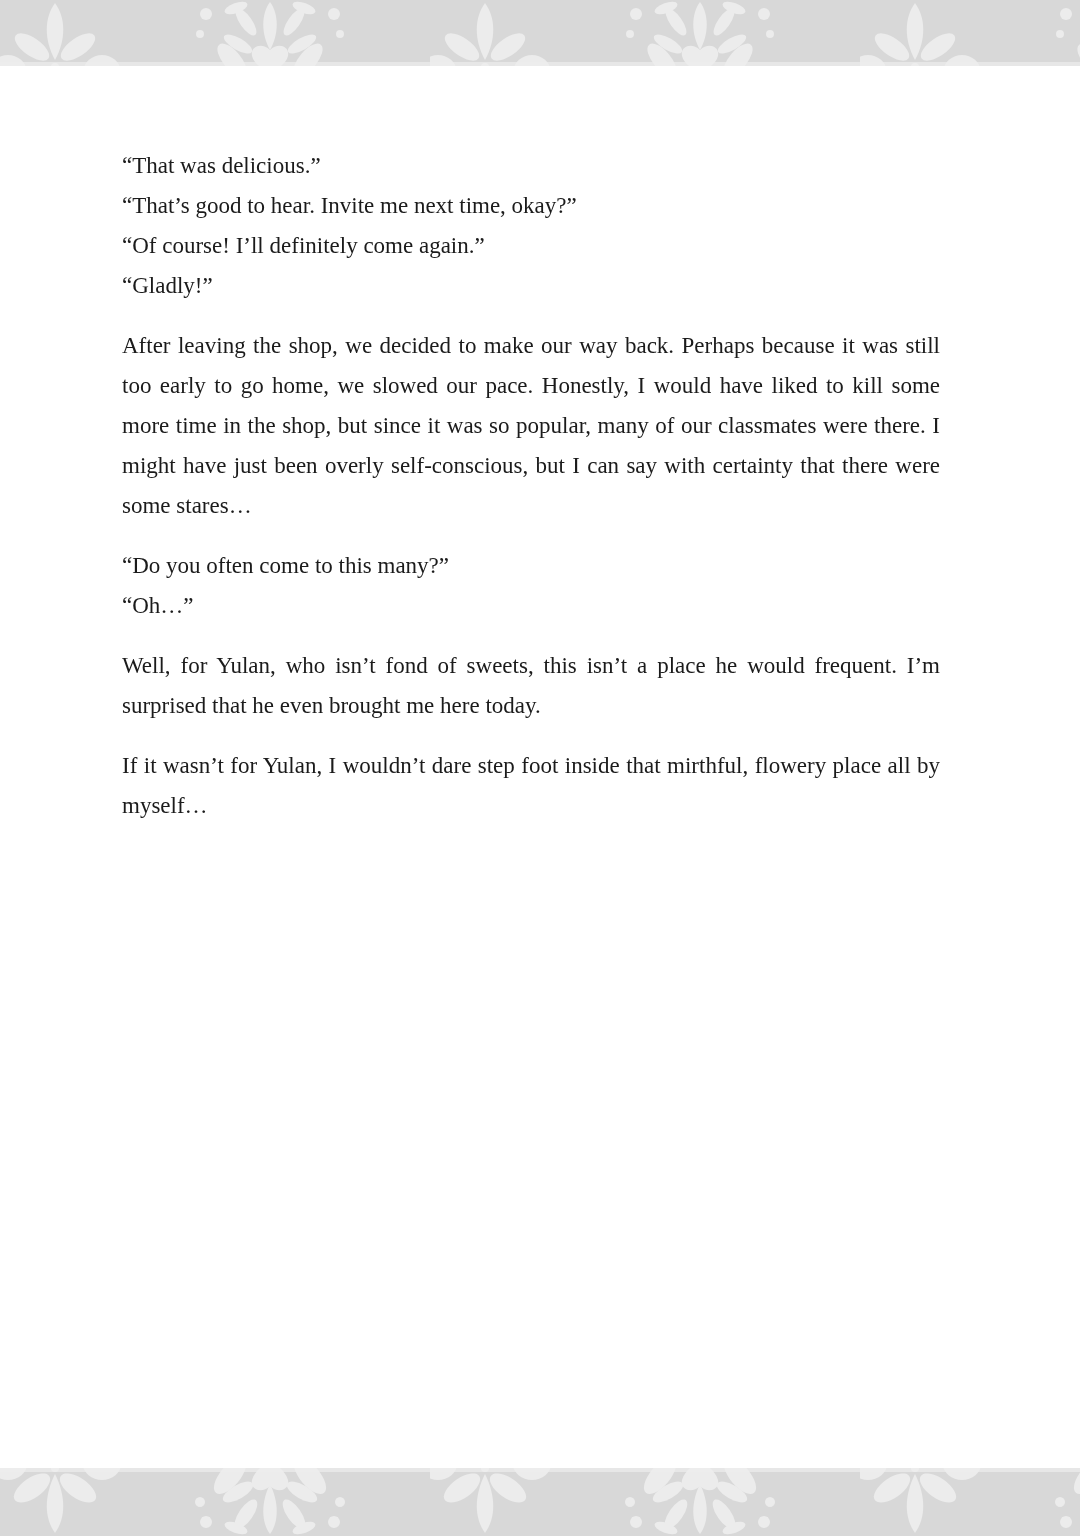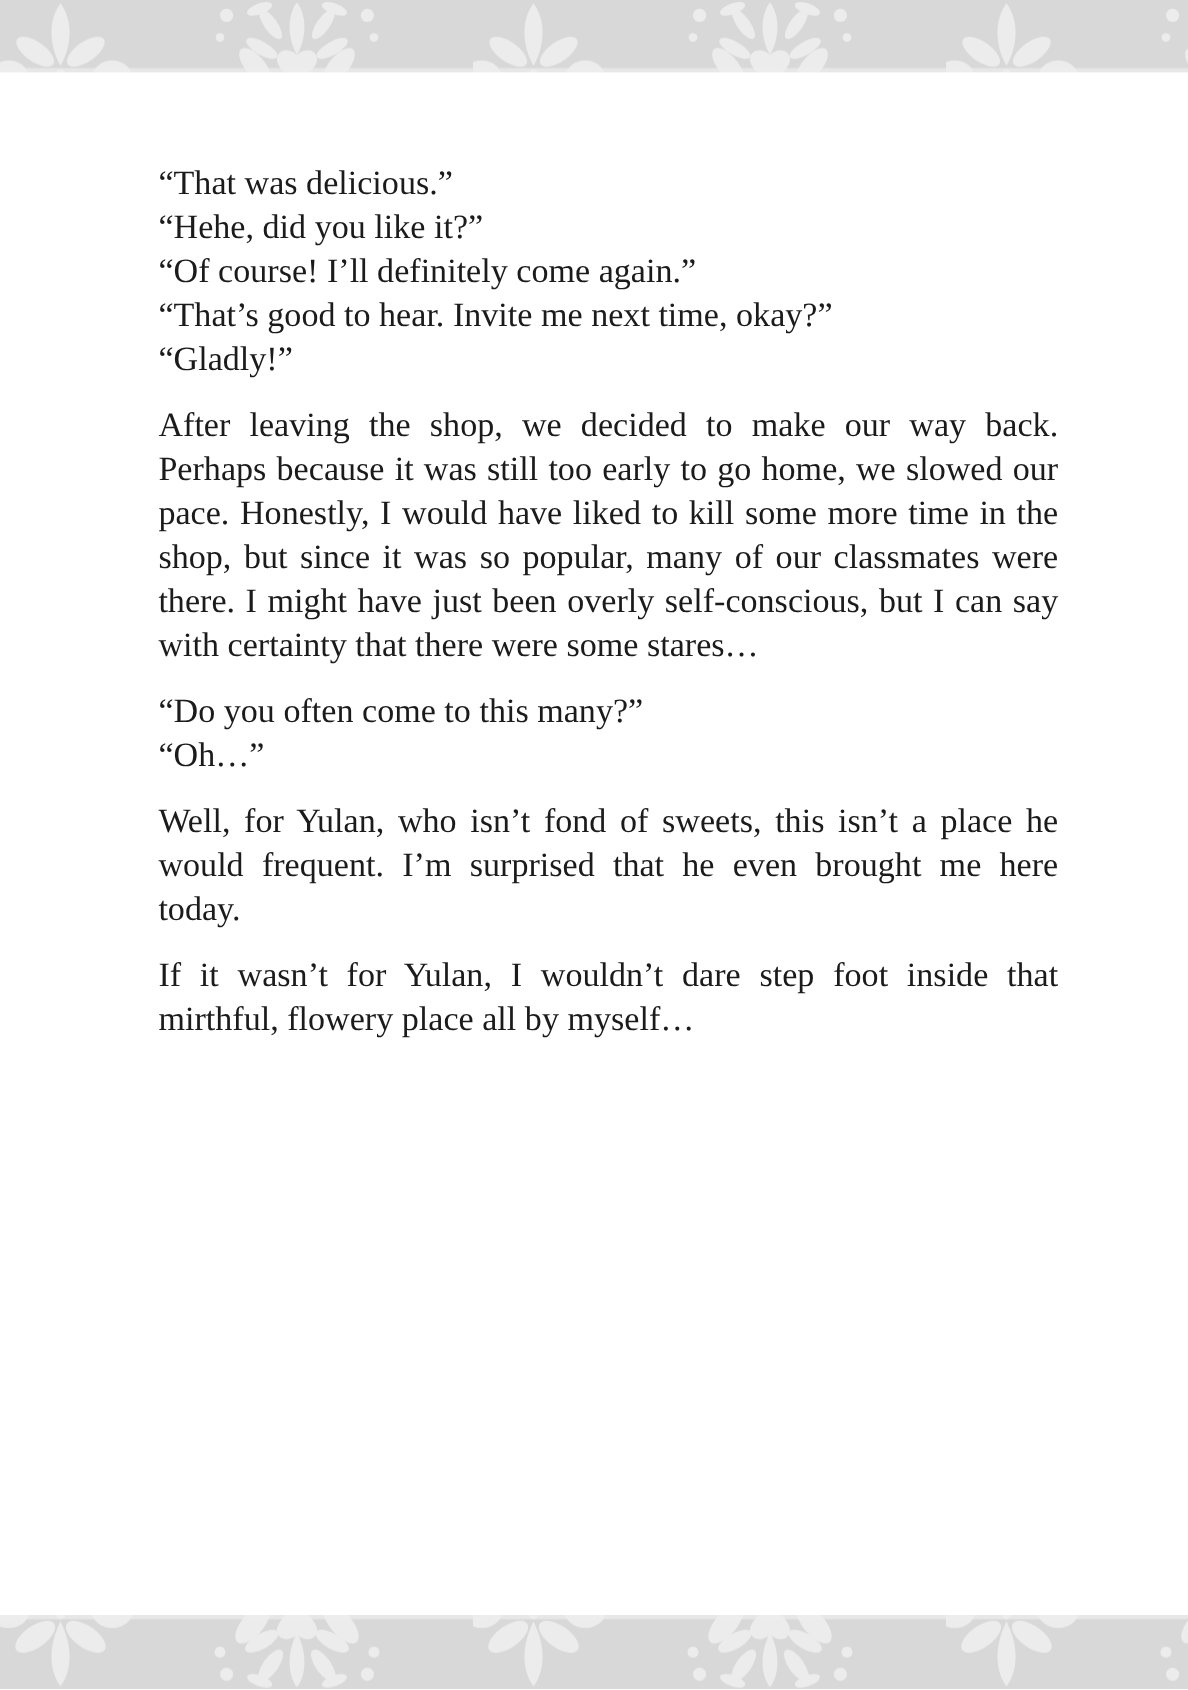--- a/index.html
+++ b/index.html
@@ -28,24 +28,24 @@
   .border-bottom {
     bottom: 0;
     height: 68px;
   }
   .border-bottom svg {
     transform: scaleY(-1);
   }
   .content {
     position: absolute;
     top: 146px;
-    left: 144px;
+    left: 122px;
     width: 818px;
     color: #1b1b1b;
-    font-size: 31px;
+    font-size: 23px;
     line-height: 40px;
     text-align: justify;
   }
   .content p {
     margin: 0;
     padding: 0;
   }
   .content p.gap {
     margin-top: 20px;
   }
@@ -84,23 +84,22 @@
         </g>
         <rect y="62" width="430" height="4" fill="#eeeeee" opacity="0.7"></rect>
       </pattern>
     </defs>
     <rect width="1080" height="66" fill="url(#damaskA)"></rect>
   </svg>
 </div>
 
 <main class="content">
   <p>“That was delicious.”</p>
-  <p>“Hehe, did you like it?”</p>
+  <p>“That’s good to hear. Invite me next time, okay?”</p>
   <p>“Of course! I’ll definitely come again.”</p>
-  <p>“That’s good to hear. Invite me next time, okay?”</p>
   <p>“Gladly!”</p>
   <p class="gap">After leaving the shop, we decided to make our way back. Perhaps because it was still too early to go home, we slowed our pace. Honestly, I would have liked to kill some more time in the shop, but since it was so popular, many of our classmates were there. I might have just been overly self-conscious, but I can say with certainty that there were some stares…</p>
   <p class="gap">“Do you often come to this many?”</p>
   <p>“Oh…”</p>
   <p class="gap">Well, for Yulan, who isn’t fond of sweets, this isn’t a place he would frequent. I’m surprised that he even brought me here today.</p>
   <p class="gap">If it wasn’t for Yulan, I wouldn’t dare step foot inside that mirthful, flowery place all by myself…</p>
 </main>
 
 <div class="damask-border border-bottom">
   <svg width="1080" height="68" viewBox="0 0 1080 68" xmlns="http://www.w3.org/2000/svg">

